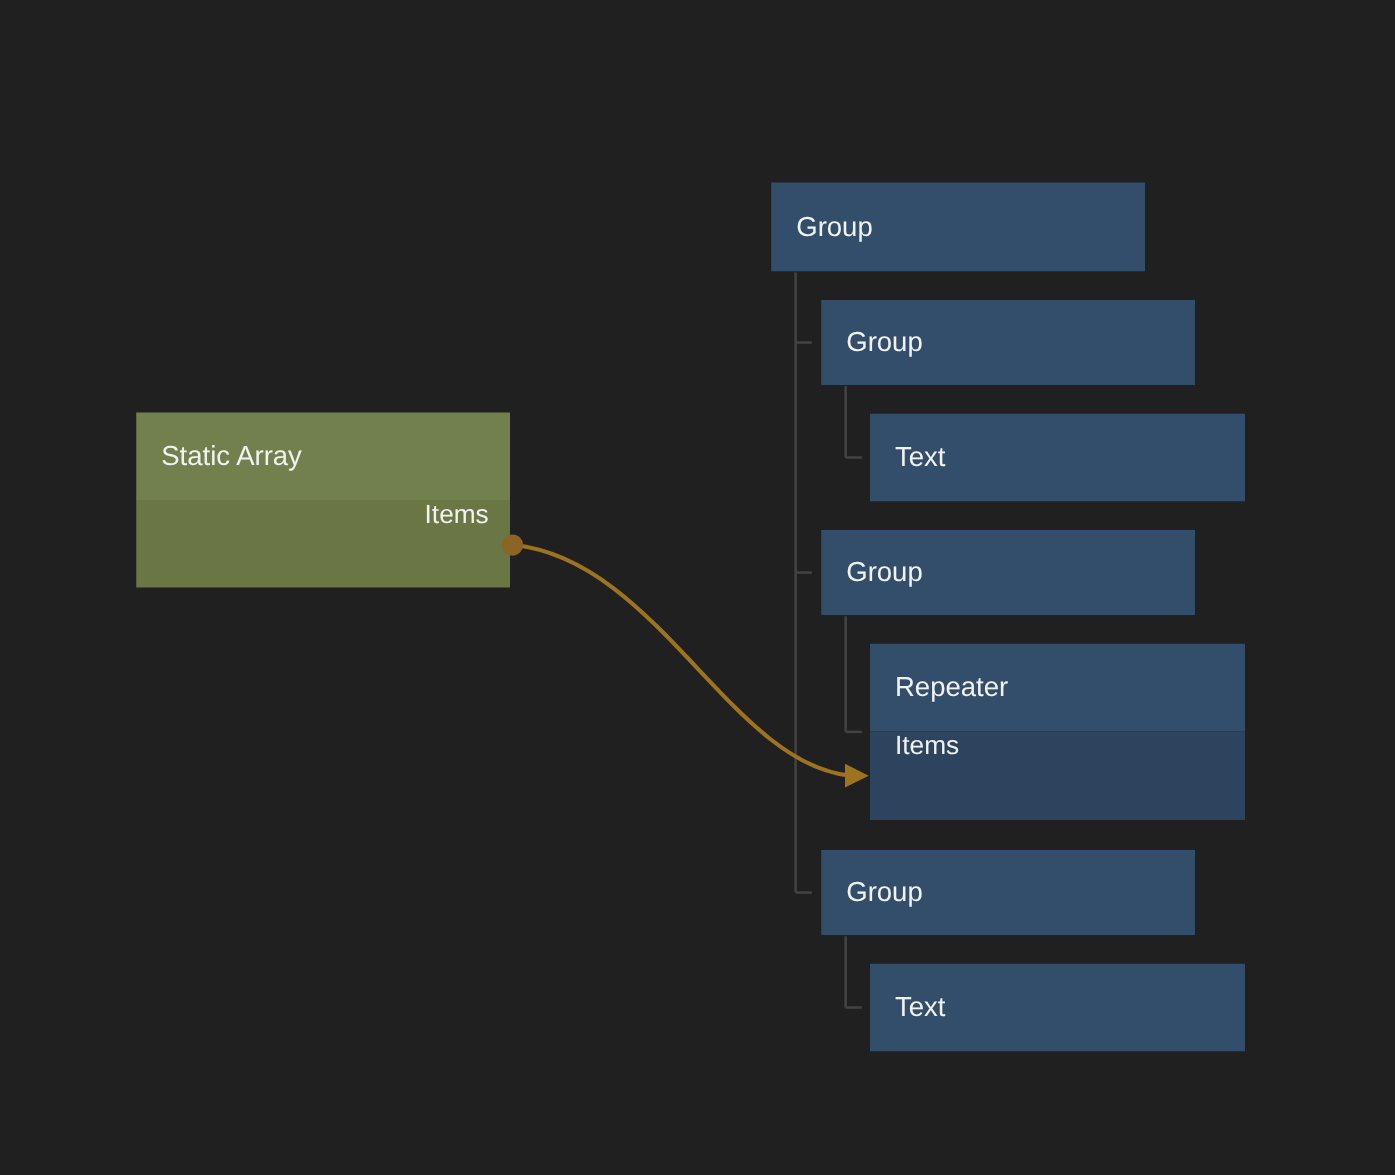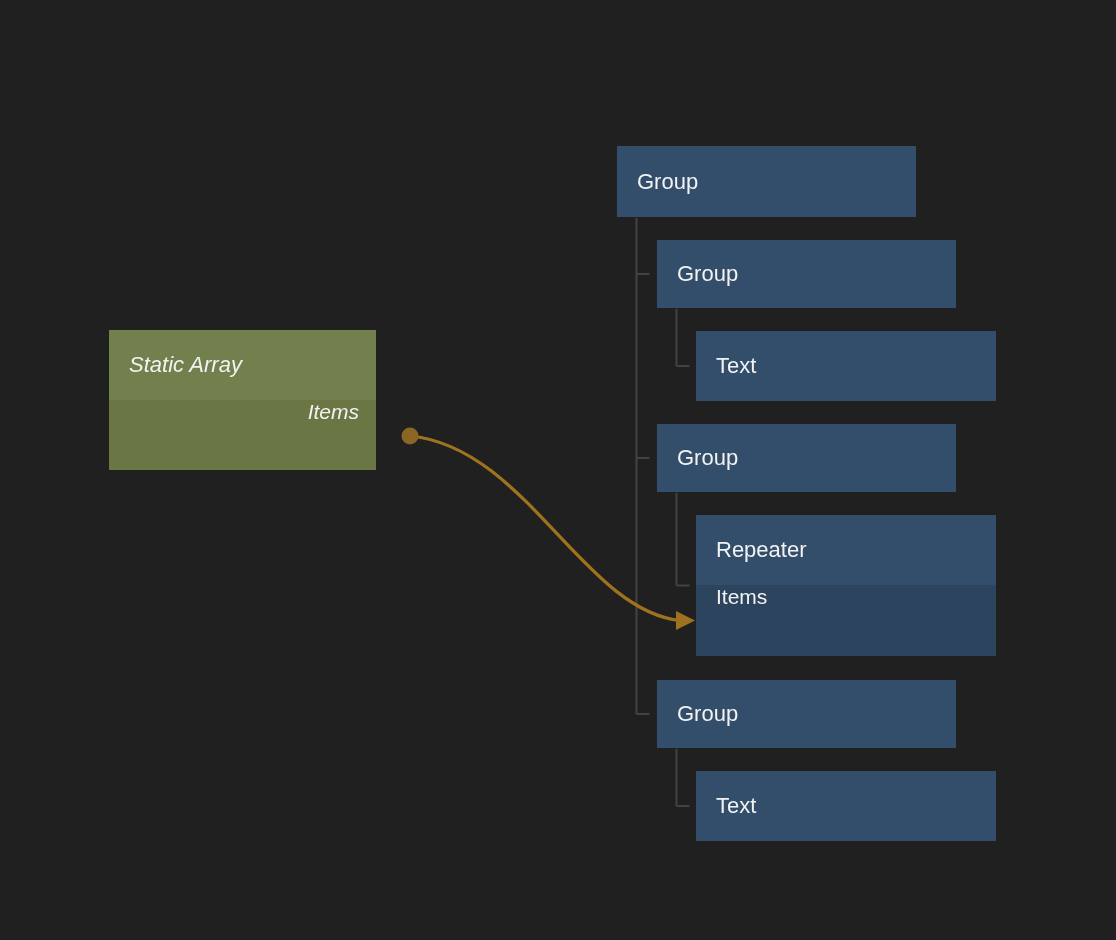--- a/index.html
+++ b/index.html
@@ -64,21 +64,21 @@
       <line x1="636.5" y1="458" x2="649.5" y2="458" stroke="#434343" stroke-width="2"></line>
       <line x1="636.5" y1="714" x2="649.5" y2="714" stroke="#434343" stroke-width="2"></line>
       <line x1="676.5" y1="309" x2="676.5" y2="366" stroke="#434343" stroke-width="2"></line>
       <line x1="676.5" y1="366" x2="689.5" y2="366" stroke="#434343" stroke-width="2"></line>
       <line x1="676.5" y1="493" x2="676.5" y2="585.5" stroke="#434343" stroke-width="2"></line>
       <line x1="676.5" y1="585.5" x2="689.5" y2="585.5" stroke="#434343" stroke-width="2"></line>
       <line x1="676.5" y1="749" x2="676.5" y2="806" stroke="#434343" stroke-width="2"></line>
       <line x1="676.5" y1="806" x2="689.5" y2="806" stroke="#434343" stroke-width="2"></line>
     </svg>
   <div id="nodes-layer">
-      <div class="node" style="left: 109px; top: 330px; width: 267px; font-style: italic;">
+      <div class="node" style="left: 109px; top: 330px; width: 299px;">
         <div class="node-header" style="height: 70px; background: rgb(114, 128, 77);">
           <span class="node-title">Static Array</span>
         </div>
         <div class="port-row out" style="height: 70px; background: rgb(106, 119, 69);">
           <span class="port-label">Items</span>
         </div>
       </div>
       <div class="node" style="left: 617px; top: 146px; width: 299px;">
         <div class="node-header" style="height: 71px; background: rgb(51, 78, 107);">
           <span class="node-title">Group</span>

